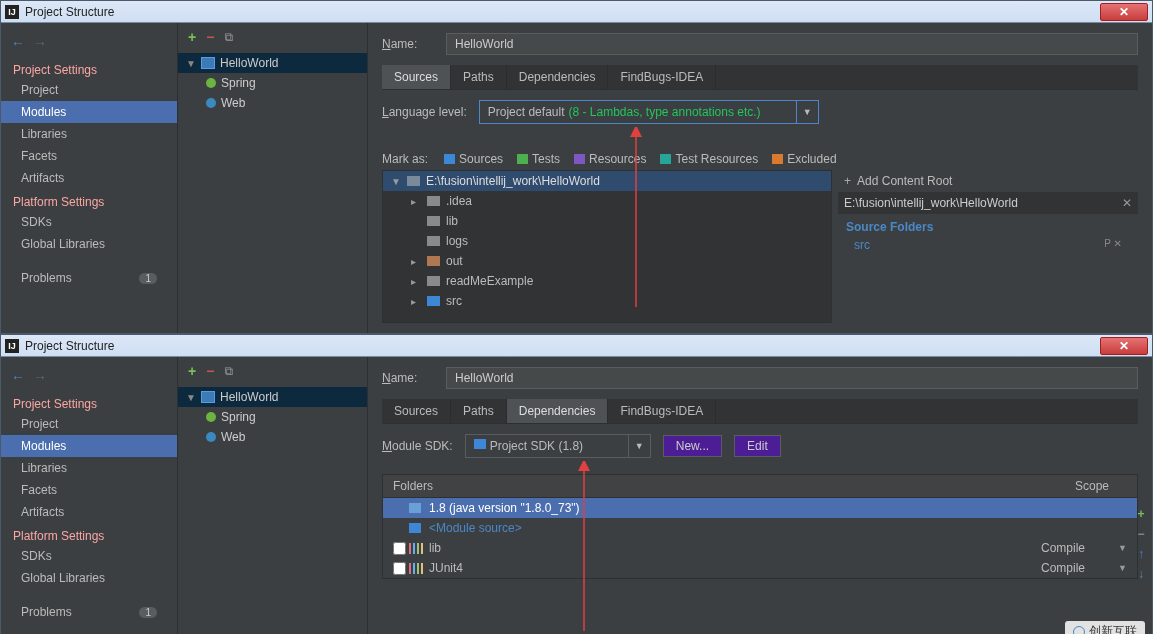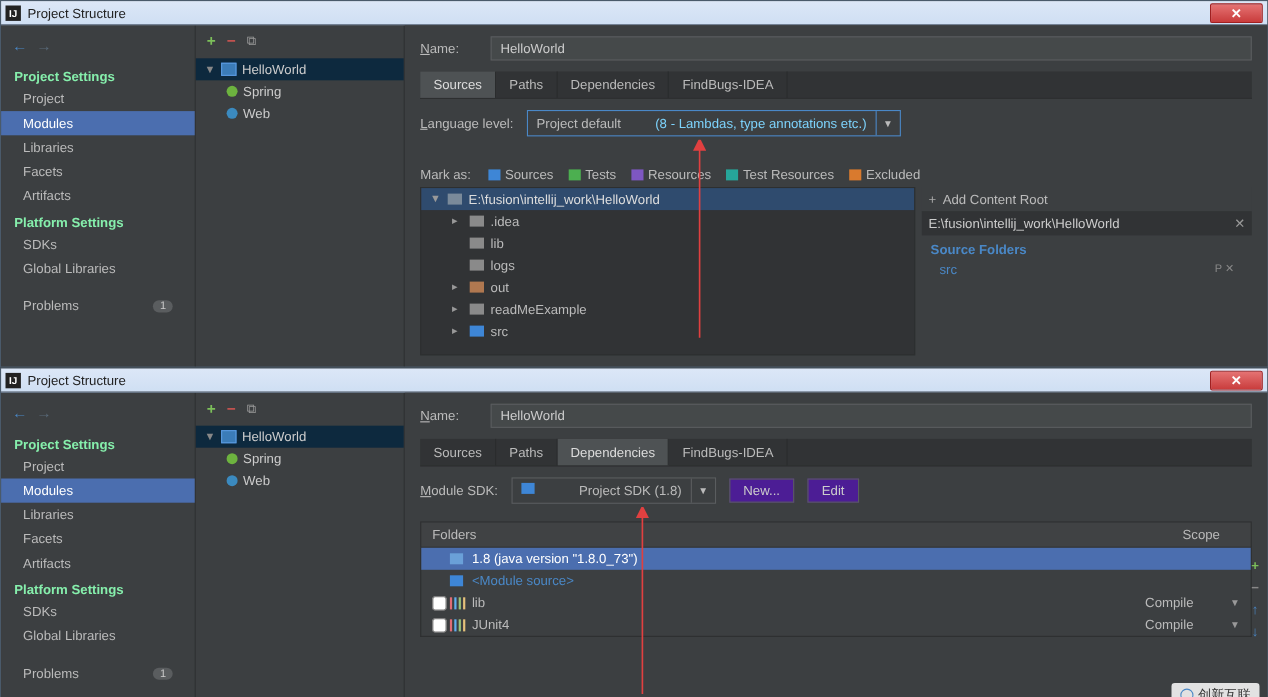--- a/index.html
+++ b/index.html
@@ -9,21 +9,21 @@
 .titlebar { background: linear-gradient(to bottom, #dce7f7, #cfdff3); height: 22px; display: flex; align-items: center; padding: 0 4px; border-bottom: 1px solid #7a8aa0; position: relative; }
 .titlebar .icon { width: 14px; height: 14px; background: #222; display: inline-flex; align-items: center; justify-content: center; margin-right: 6px; color:#fff; font-size:9px; font-weight:bold;}
 .titlebar .title { color: #222; font-size: 12px; }
 .close-btn { position:absolute; right:4px; top:2px; width:48px; height:18px; background: linear-gradient(to bottom,#e57373,#c93c3c); border:1px solid #a02020; border-radius:2px; color:#fff; display:flex; align-items:center; justify-content:center; font-weight:bold; }
 .body { display:flex; height:310px; }
 .body.shorter { height:290px; }
 .sidebar { width:177px; background:#3c3f41; border-right:1px solid #2d2f30; padding-top:6px; }
 .sb-nav { display:flex; gap:8px; padding:4px 10px 8px; }
 .sb-nav span { color:#4a88c7; font-size:14px; }
 .sb-nav span.dim { color:#5a6a7a; }
-.sb-head { color:#86efac; font-size:12px; padding:6px 12px 2px; font-weight:bold;}
+.sb-head { color:#fca5a5; font-size:12px; padding:6px 12px 2px; font-weight:normal;}
 .sb-item { padding:4px 20px; color:#bbb; cursor:pointer; display:flex; justify-content:space-between; align-items:center;}
 .sb-item.sel { background:#4b6eaf; color:#fff; }
 .sb-badge { background:#5a5d5f; border-radius:8px; padding:0 6px; font-size:10px; color:#ccc; }
 .treecol { width:190px; background:#3c3f41; border-right:1px solid #2d2f30; }
 .tree-top { display:flex; gap:10px; padding:6px 10px; align-items:center; }
 .tree-top .plus { color:#7cbf5a; font-weight:bold; font-size:14px;}
 .tree-top .minus { color:#c75450; font-weight:bold; font-size:14px;}
 .tree-top .copy { color:#999; font-size:12px;}
 .tree { padding:2px 0; }
 .tree-row { display:flex; align-items:center; gap:5px; padding:3px 8px; color:#ccc; cursor:pointer;}
@@ -36,21 +36,21 @@
 .main { flex:1; background:#3c3f41; padding:10px 14px; display:flex; flex-direction:column; position:relative;}
 .field-row { display:flex; align-items:center; gap:12px; margin-bottom:10px;}
 .field-row label { color:#bbb; min-width:52px;}
 .field-row label .ul { text-decoration:underline; }
 .input { background:#45494a; border:1px solid #5a5d5f; color:#ccc; padding:3px 8px; flex:1; min-height:22px;}
 .tabs { display:flex; border-bottom:1px solid #2d2f30; margin-bottom:10px; background:#313335;}
 .tab { padding:5px 12px; color:#bbb; cursor:pointer; border-right:1px solid #2a2c2d;}
 .tab.sel { background:#4e5254; color:#ddd;}
 .dropdown { display:flex; align-items:center; border:1px solid #4a88c7; background:#3c3f41; height:24px;}
 .dropdown.plain { border-color:#5a5d5f;}
-.dropdown .dd-body { padding:7px 8px; flex:1; color:#bbb; display:flex; gap:4px;justify-content:space-between;}
+.dropdown .dd-body { padding:7px 8px; flex:1; color:#bbb; display:flex; gap:4px;}
 .dropdown .dd-arrow { width:22px; border-left:1px solid #4a88c7; display:flex; align-items:center; justify-content:center; color:#bbb; font-size:9px; height:100%;}
 .dropdown.plain .dd-arrow { border-left-color:#5a5d5f;}
 .markas { display:flex; align-items:center; gap:14px; margin-bottom:4px; font-size:12px;}
 .markas label { color:#bbb; margin-right:2px;}
 .mk { display:flex; align-items:center; gap:4px; cursor:pointer; color:#bbb;}
 .mk .sw { width:11px; height:10px;}
 .sw.blue{background:#3e86d6;} .sw.green{background:#4caf50;} .sw.purple{background:#7e57c2;} .sw.teal{background:#26a69a;} .sw.orange{background:#d97a2e;}
 .content-split { display:flex; gap:6px; flex:1;}
 .filetree { flex:1; background:#313335; border:1px solid #2d2f30;}
 .ft-row { display:flex; align-items:center; gap:6px; padding:3px 8px; color:#bbb;}
@@ -76,21 +76,21 @@
 .dep-row.sel { background:#4b6eaf; color:#fff;}
 .dep-row .chk { width:20px; display:flex; justify-content:center;}
 .dep-row .ic { width:16px; display:flex; gap:1px;}
 .dep-row .txt { flex:1; padding-left:4px;}
 .dep-row .scp { width:90px; text-align:left; padding-right:4px; display:flex; justify-content:space-between; gap:6px; align-items:center;}
 .dep-row .scp .dd { font-size:9px; color:#999;}
 .bars span{display:inline-block;width:2px;height:11px;margin-right:1px;}
 .sidebtns { position:absolute; right:4px; top:184px; display:flex; flex-direction:column; gap:6px;}
 .sidebtns .b { width:14px;height:14px;display:flex;align-items:center;justify-content:center;font-weight:bold;}
 .sidebtns .plus{color:#7cbf5a;} .sidebtns .minus{color:#888;} .sidebtns .up{color:#4a88c7;} .sidebtns .down{color:#4a88c7;}
-.dim-text { color:#7dd3fc; }
+.dim-text { color:#22c55e; }
 .blue-link { color:#4a88c7;}
 .watermark { position:absolute; right:8px; bottom:6px; background:rgba(255,255,255,0.85); color:#333; padding:2px 8px; border-radius:3px; font-size:11px; display:flex; align-items:center; gap:4px;}
 .watermark .wm-ic{width:12px;height:12px;border:1px solid #4a88c7;border-radius:50%;display:inline-block;}
 svg.line { position:absolute; pointer-events:none;}
 </style>
 </head>
 <body>
 
 <div class="screenshot">
 

